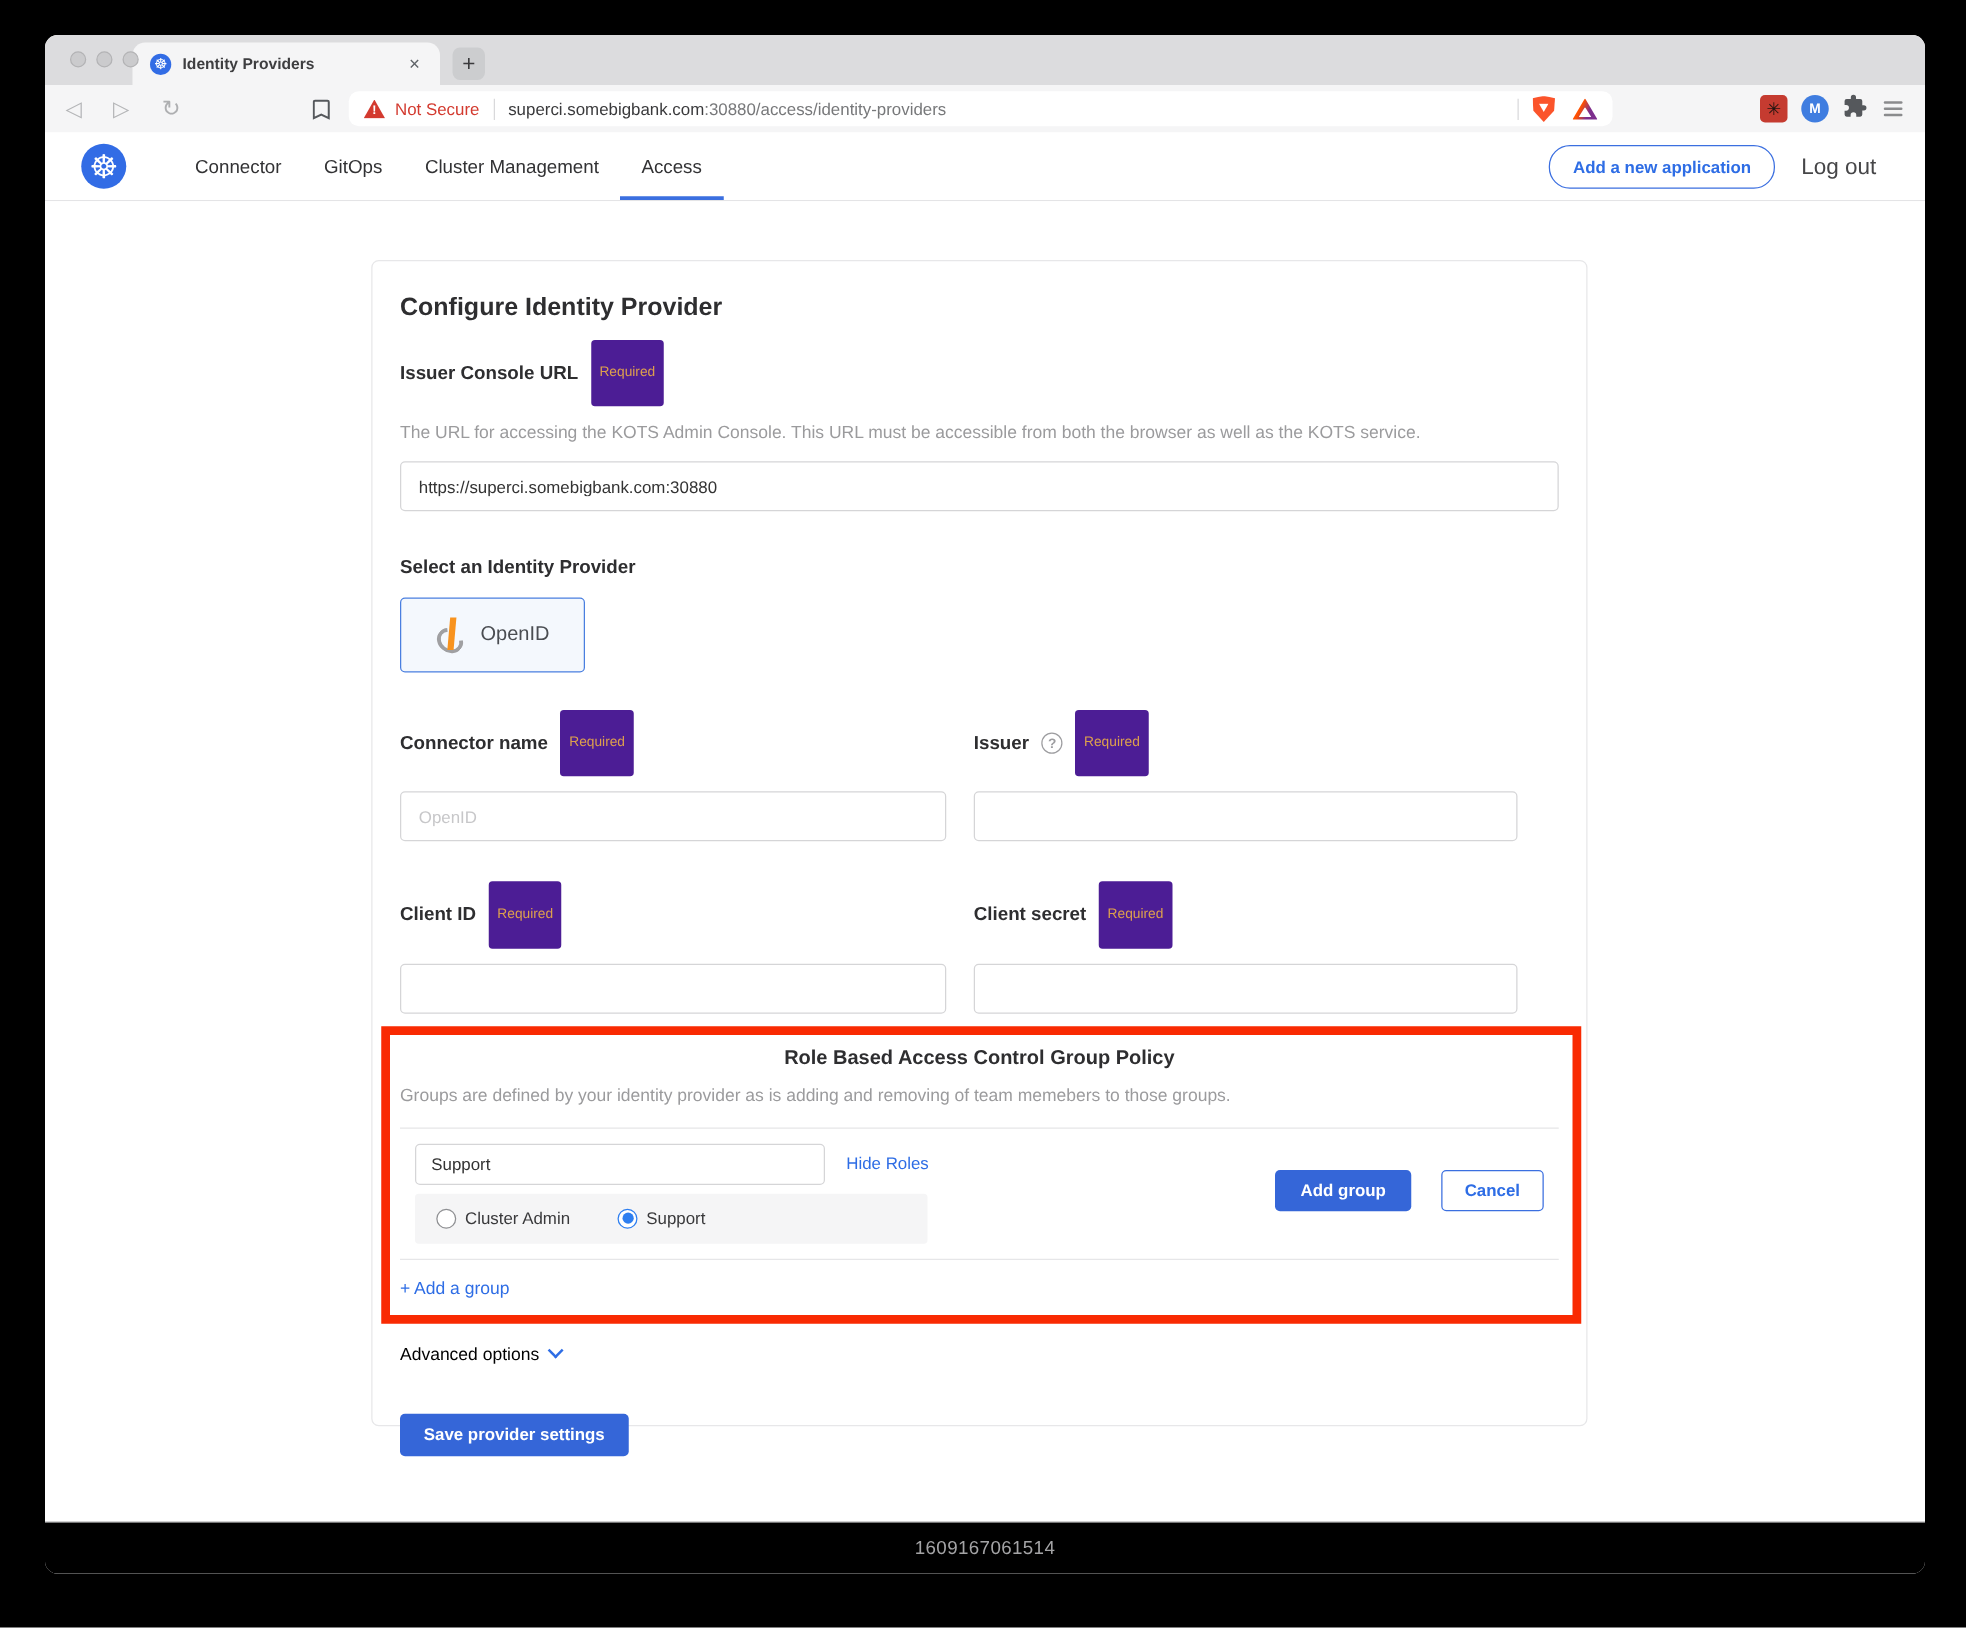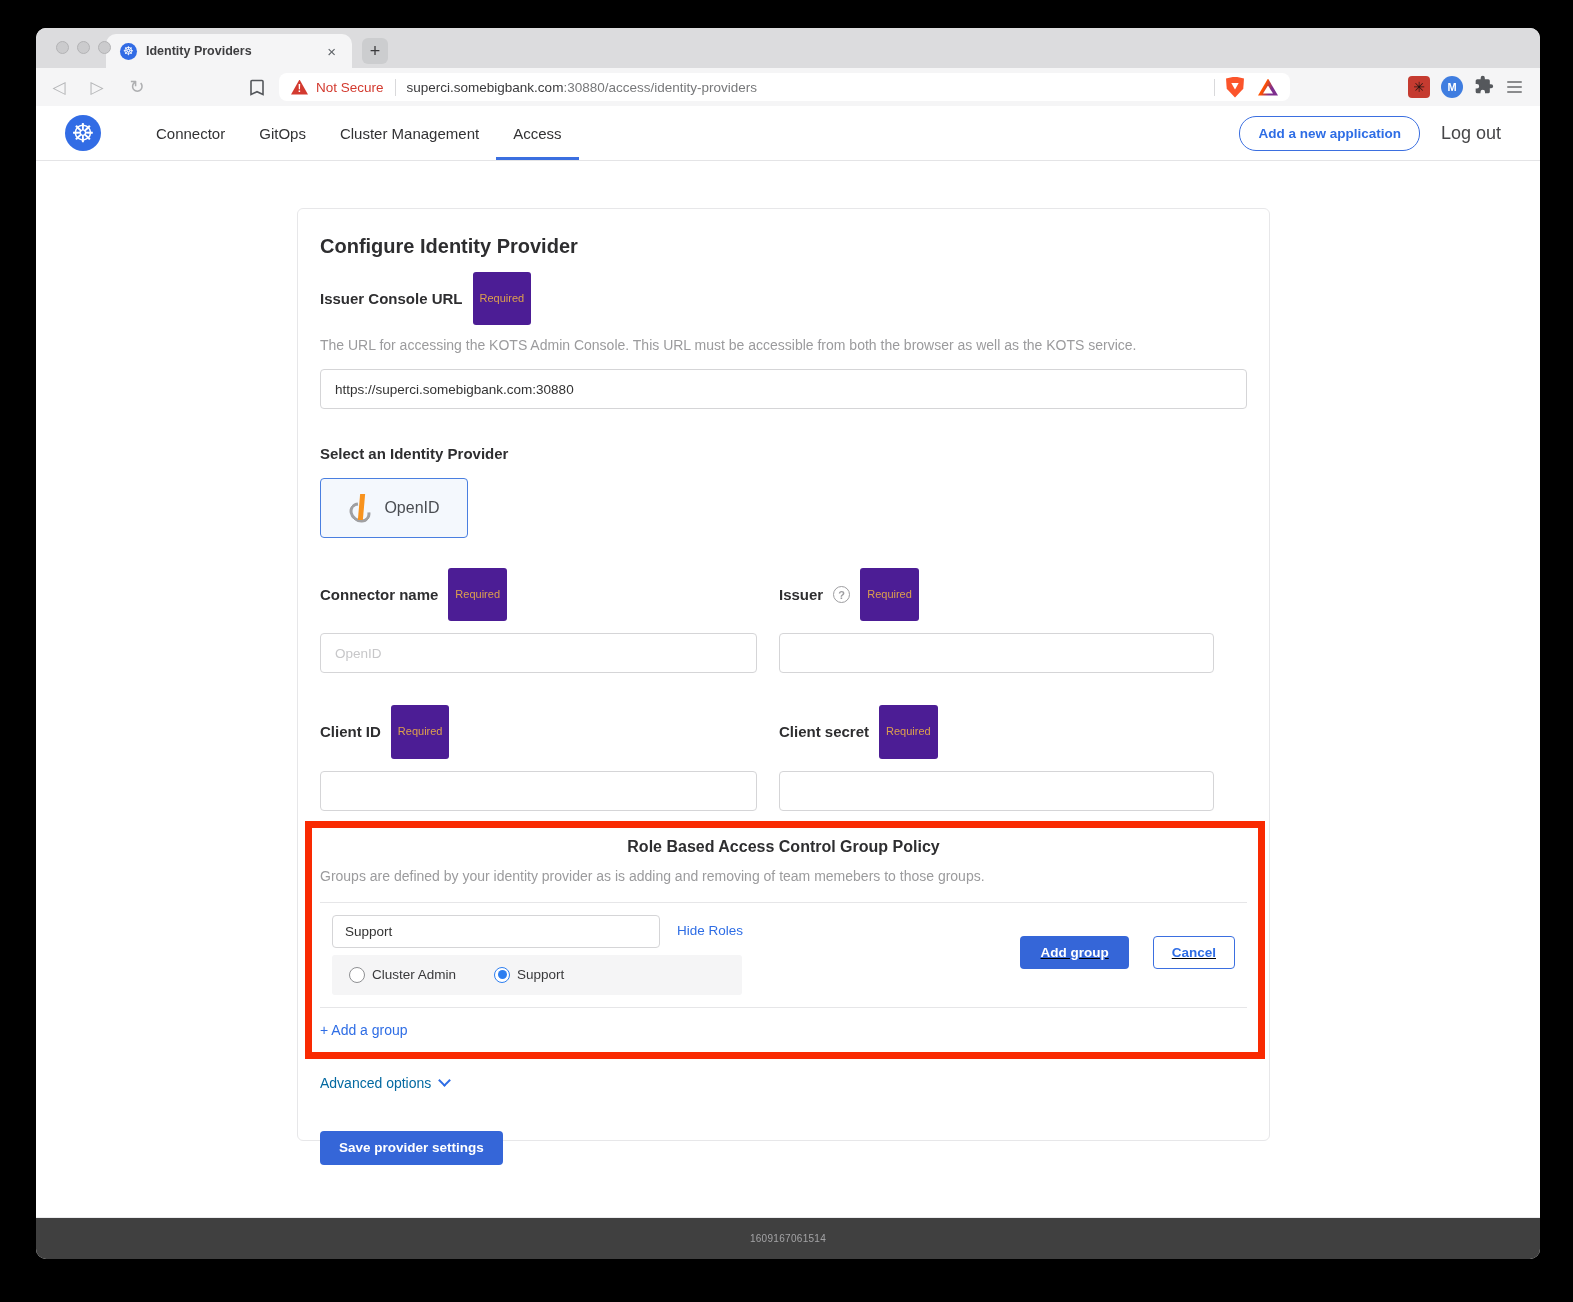--- a/index.html
+++ b/index.html
@@ -106,35 +106,35 @@
   .group-left { display:flex; flex-direction:column; }
   .group-input-row { display:flex; align-items:flex-start; }
   .group-input { width:328px; height:33px; margin-left:12px; padding:0 12px; font-size:13.5px; }
   .hide-roles { margin-left:17px; margin-top:8px; color:#2e6de5; font-size:13.5px; font-weight:500; white-space:nowrap; }
   .role-panel { margin:7px 0 0 12px; width:410px; height:40px; background:#f5f5f6; border-radius:3px;
                 display:flex; align-items:center; padding:0 17px; gap:38px; }
   .role { display:flex; align-items:center; gap:7px; font-size:13.5px; color:#39393b; }
   .radio { width:16px; height:16px; border-radius:50%; border:1.5px solid #8f9093; background:#fff; flex:none; position:relative; }
   .radio.sel { border-color:#2d7ef0; }
   .radio.sel::after { content:""; position:absolute; inset:2.5px; border-radius:50%; background:#2d7ef0; }
-  .group-right { margin-left:auto; display:flex; align-items:flex-end; gap:24px; margin-top:21px; padding-right:12px;text-decoration:underline; }
+  .group-right { margin-left:auto; display:flex; align-items:flex-end; gap:24px; margin-top:21px; padding-right:12px; }
   .btn-primary { height:33px; padding:0 20px; background:#3566d8; color:#fff; border:none; border-radius:4px;
                  font-size:13.5px; font-weight:700; font-family:inherit; white-space:nowrap; }
   .btn-cancel { height:33px; padding:0 18px; background:#fff; color:#2e6de5; border:1px solid #3b6fe0;
                 border-radius:4px; font-size:13.5px; font-weight:700; font-family:inherit; }
   .rbac .divider2 { margin-top:12px; }
   .add-a-group { color:#2e6de5; font-size:14px; font-weight:500; padding:14px 0 12px; }
-  .advanced { margin-top:16px; display:flex; align-items:center; gap:9px; color:#0369a1; font-size:14px; font-weight:500; }
+  .advanced { margin-top:16px; display:flex; align-items:center; gap:9px; color:#000000; font-size:14px; font-weight:500; }
   .chev { width:9px; height:9px; border-right:2px solid #2e6de5; border-bottom:2px solid #2e6de5;
           transform:rotate(45deg); margin-top:-4px; }
   .save-btn { margin-top:40px; height:34px; padding:0 19px; }
   
-  .winfooter { height:42px; background:#404040; border-top:1px solid #ececee; flex:none;
+  .winfooter { height:42px; background:#000000; border-top:1px solid #ececee; flex:none;
                display:flex; align-items:center; justify-content:center;
-               font-size:10px; color:#a3a3a5; letter-spacing:0.3px; }
+               font-size:15px; color:#a3a3a5; letter-spacing:0.3px; }
   .clickable { cursor:pointer; }
 </style>
 </head>
 <body>
 
 <div class="window">
 
   <div class="tabbar">
     <div class="traffic">
       <span class="light clickable"></span>

